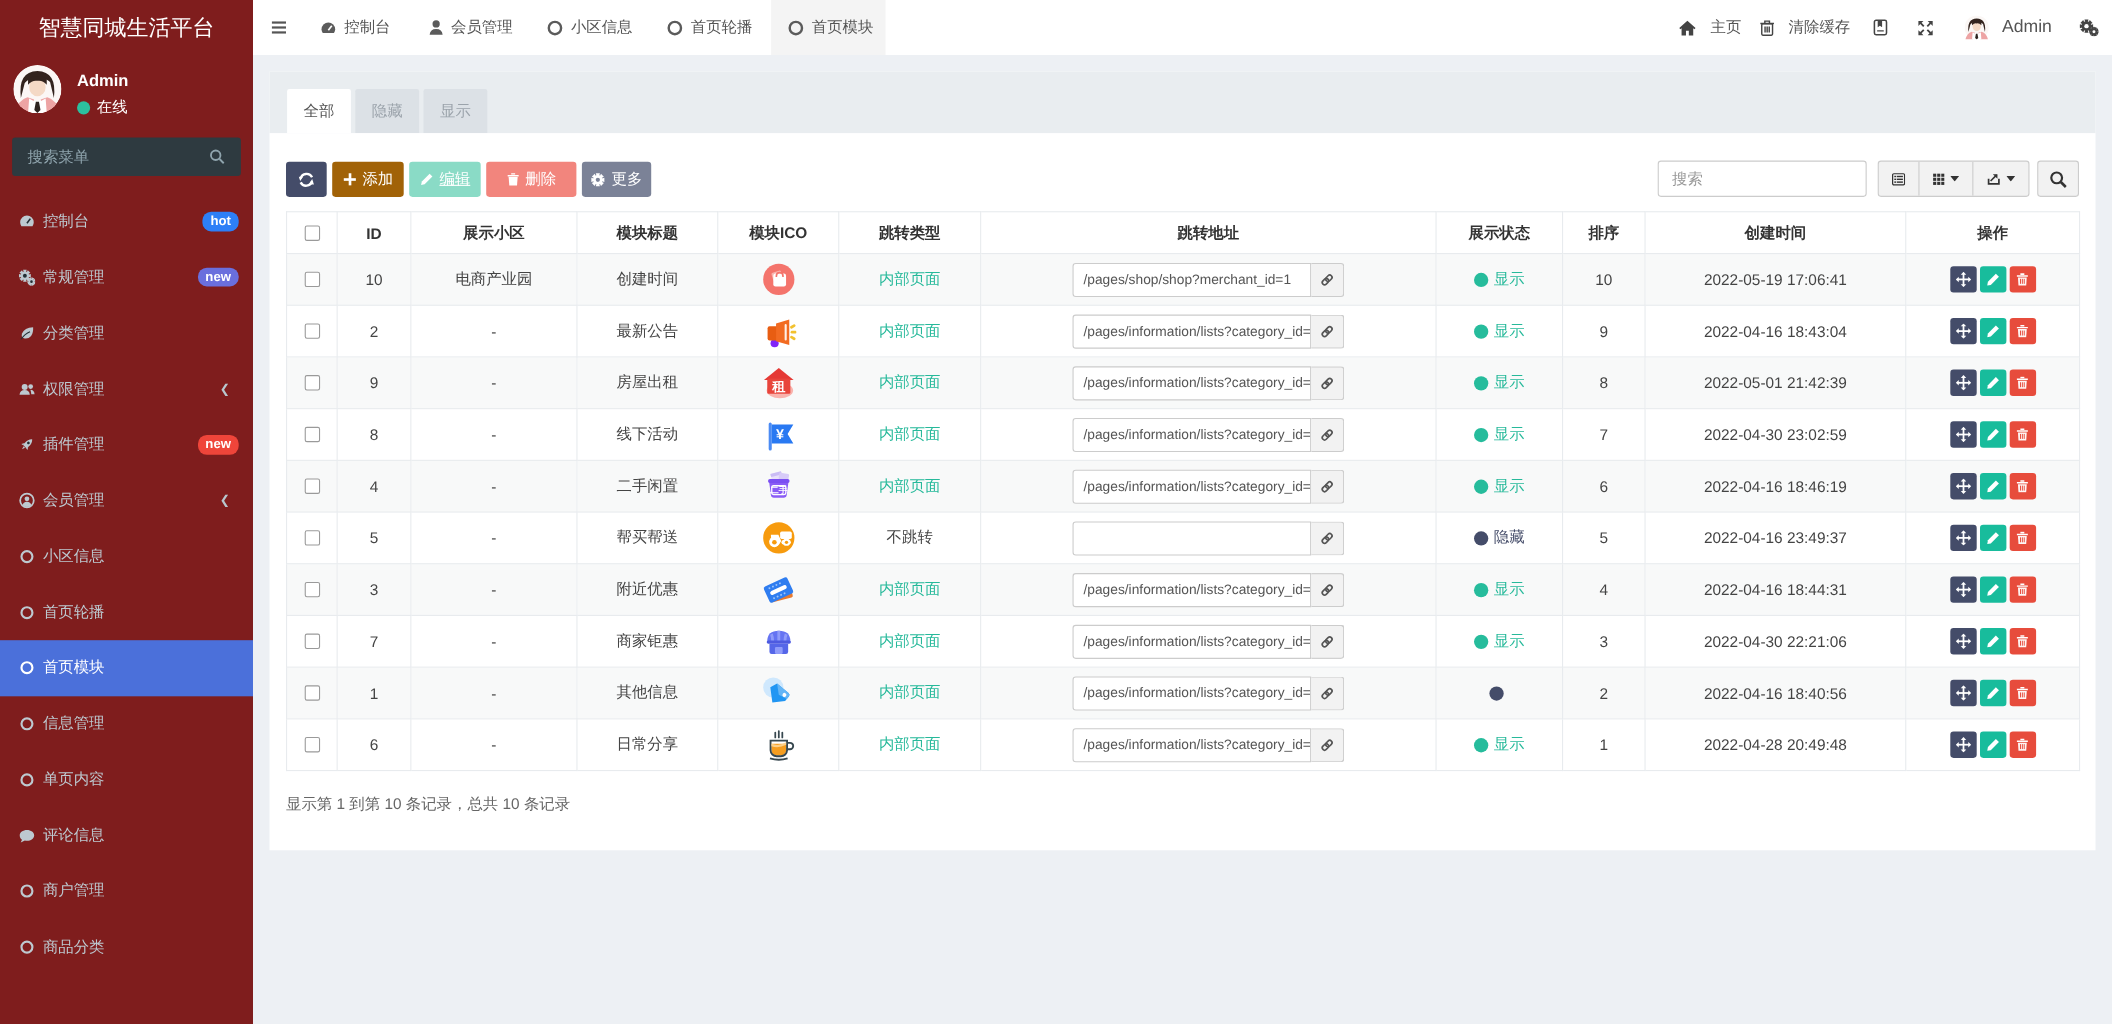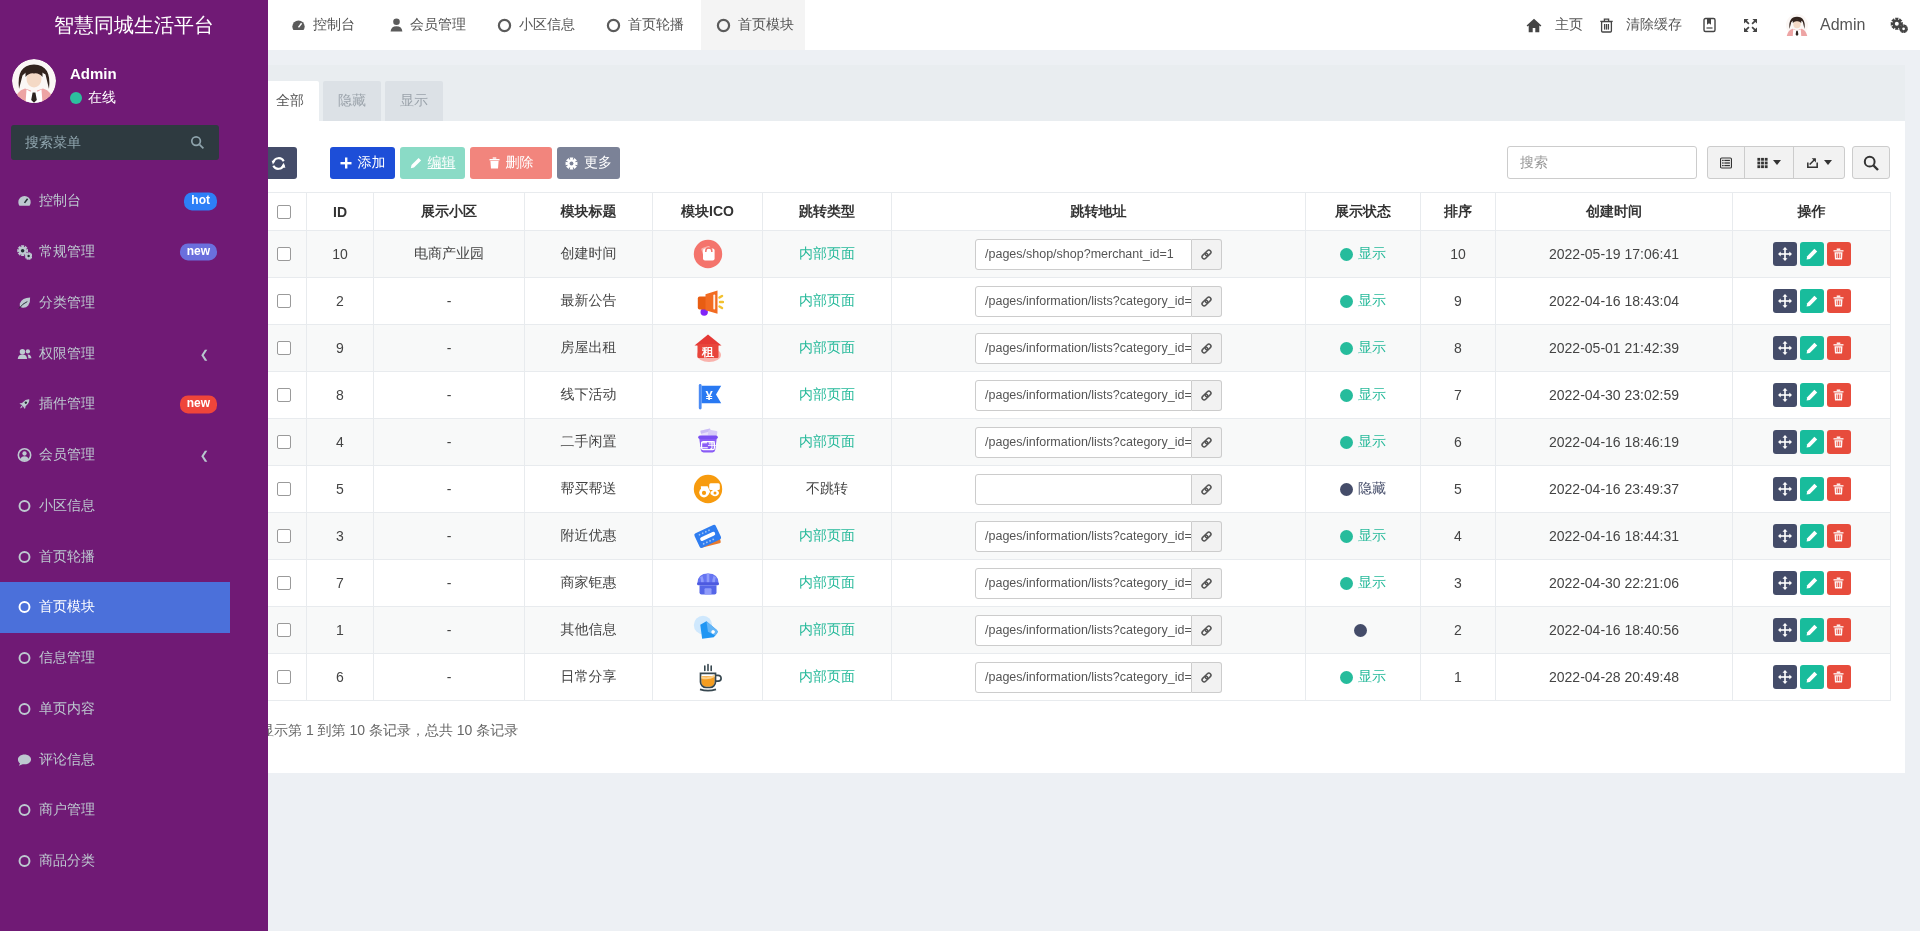--- a/index.html
+++ b/index.html
@@ -1,20 +1,20 @@
 <!DOCTYPE html>
 <html lang="zh"><head>
 <meta charset="utf-8">
 <title>智慧同城生活平台</title>
 <style>
 *{margin:0;padding:0;box-sizing:border-box;}
 html,body{width:1920px;height:931px;overflow:hidden;}
 body{font-family:"Liberation Sans",sans-serif;font-size:14px;background:#edf0f4;color:#444;}
 svg{display:block;}
-.sidebar{position:fixed;left:0;top:0;width:268px;height:931px;background:#701a75;z-index:10;text-align:right;}
+.sidebar{position:fixed;left:0;top:0;width:230px;height:931px;background:#7f1d1d;z-index:10;text-align:right;}
 .logo{height:50px;display:flex;align-items:center;justify-content:center;color:#fff;font-size:20px;}
 .userpanel{position:relative;height:75px;}
 .avatar-lg{position:absolute;left:12px;top:9px;width:44px;height:44px;border-radius:50%;overflow:hidden;}
 .uname{position:absolute;left:70px;top:15px;color:#fff;font-weight:bold;font-size:15px;}
 .ustatus{position:absolute;left:70px;top:39px;color:#fff;font-size:14px;display:flex;align-items:center;}
 .ustatus .dot{width:12px;height:12px;border-radius:50%;background:#2cbf9e;margin-right:6px;}
 .sform{position:absolute;left:11px;top:125px;width:208px;height:35px;background:#2e3a40;border-radius:3px;color:#8fa4ad;display:flex;align-items:center;padding:0 14px;justify-content:space-between;}
 .menu{position:absolute;top:176px;left:0;width:230px;list-style:none;}
 .menu li{height:50.75px;display:flex;align-items:center;padding-left:17px;color:#bdc9d0;position:relative;}
 .menu li.active{background:#4b70da;color:#fff;}
@@ -30,21 +30,21 @@
 .nb-active{background:#f4f4f4;}
 .panel{position:absolute;left:245px;top:65px;width:1660px;height:708px;background:#fff;}
 .phead{position:absolute;left:0;top:0;width:100%;height:56px;background:#e9edf0;}
 .tabs{position:absolute;left:16px;top:16px;display:flex;}
 .tab{height:40px;padding:0 15px;display:flex;align-items:center;margin-right:4px;background:#dce1e6;color:#9ba3ab;border-radius:2px 2px 0 0;font-size:14px;}
 .tab.on{background:#fff;color:#555;}
 .toolbar{position:absolute;left:15px;top:82px;display:flex;}
 .btn{height:32px;border-radius:3px;color:#fff;display:flex;align-items:center;justify-content:center;margin-right:5px;font-size:14px;white-space:nowrap;flex:none;}
 .btn .bico{margin-right:6px;display:flex;}
 .b-refresh{background:#444c69;width:37px;padding:0;}
-.b-add{background:#1d4ed8;margin-left:28px;}
+.b-add{background:#a16207;}
 .b-edit{background:#8adbc6;}
 .b-del{background:#f2857d;}
 .b-more{background:#7b8297;}
 .rightctl{position:absolute;right:15px;top:81px;display:flex;align-items:center;}
 .sinput{width:190px;height:33px;border:1px solid #ccc;border-radius:3px;color:#999;padding:0 12px;display:flex;align-items:center;background:#fff;margin-right:10px;}
 .bgroup{display:flex;border:1px solid #ccc;border-radius:3px;overflow:hidden;margin-right:7px;background:#f2f2f2;}
 .gbtn{height:31px;display:flex;align-items:center;justify-content:center;border-right:1px solid #ccc;padding:0 12px;color:#333;}
 .gbtn:last-child{border-right:none;}
 .sbtn{width:38px;height:33px;border:1px solid #ccc;border-radius:3px;display:flex;align-items:center;justify-content:center;background:#f2f2f2;}
 .twrap{position:absolute;left:15px;top:127px;width:1630px;}

